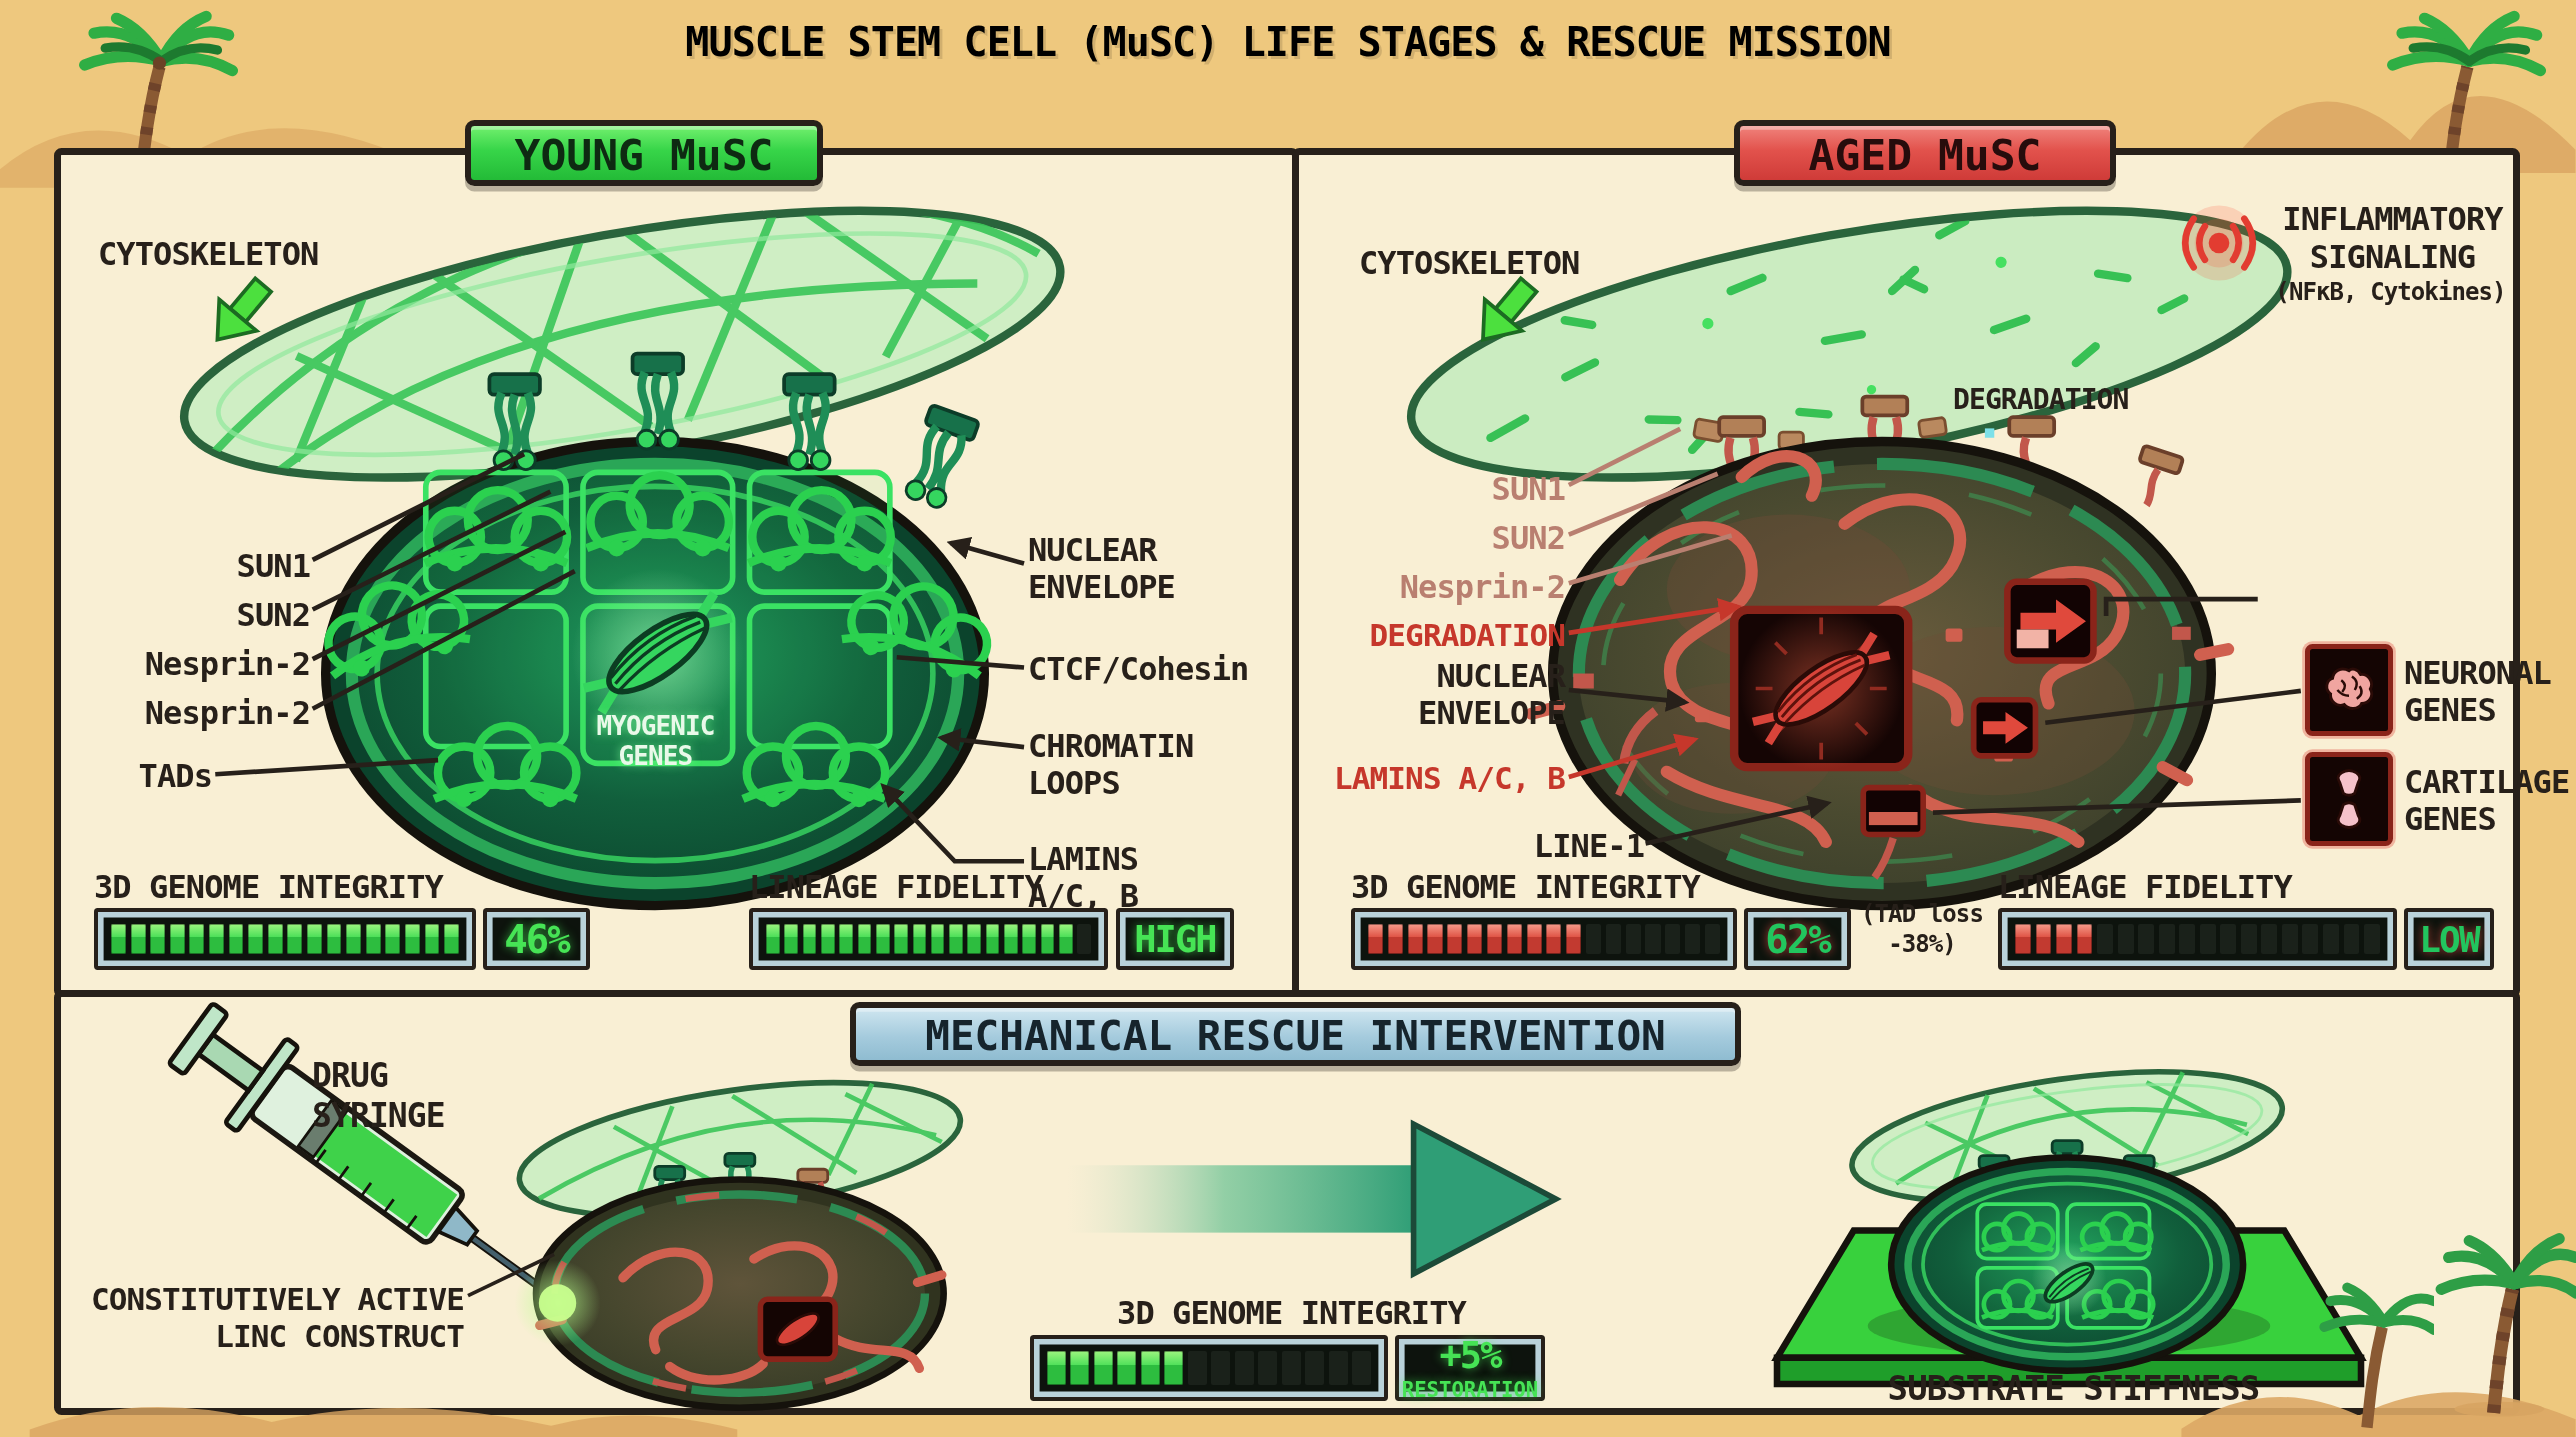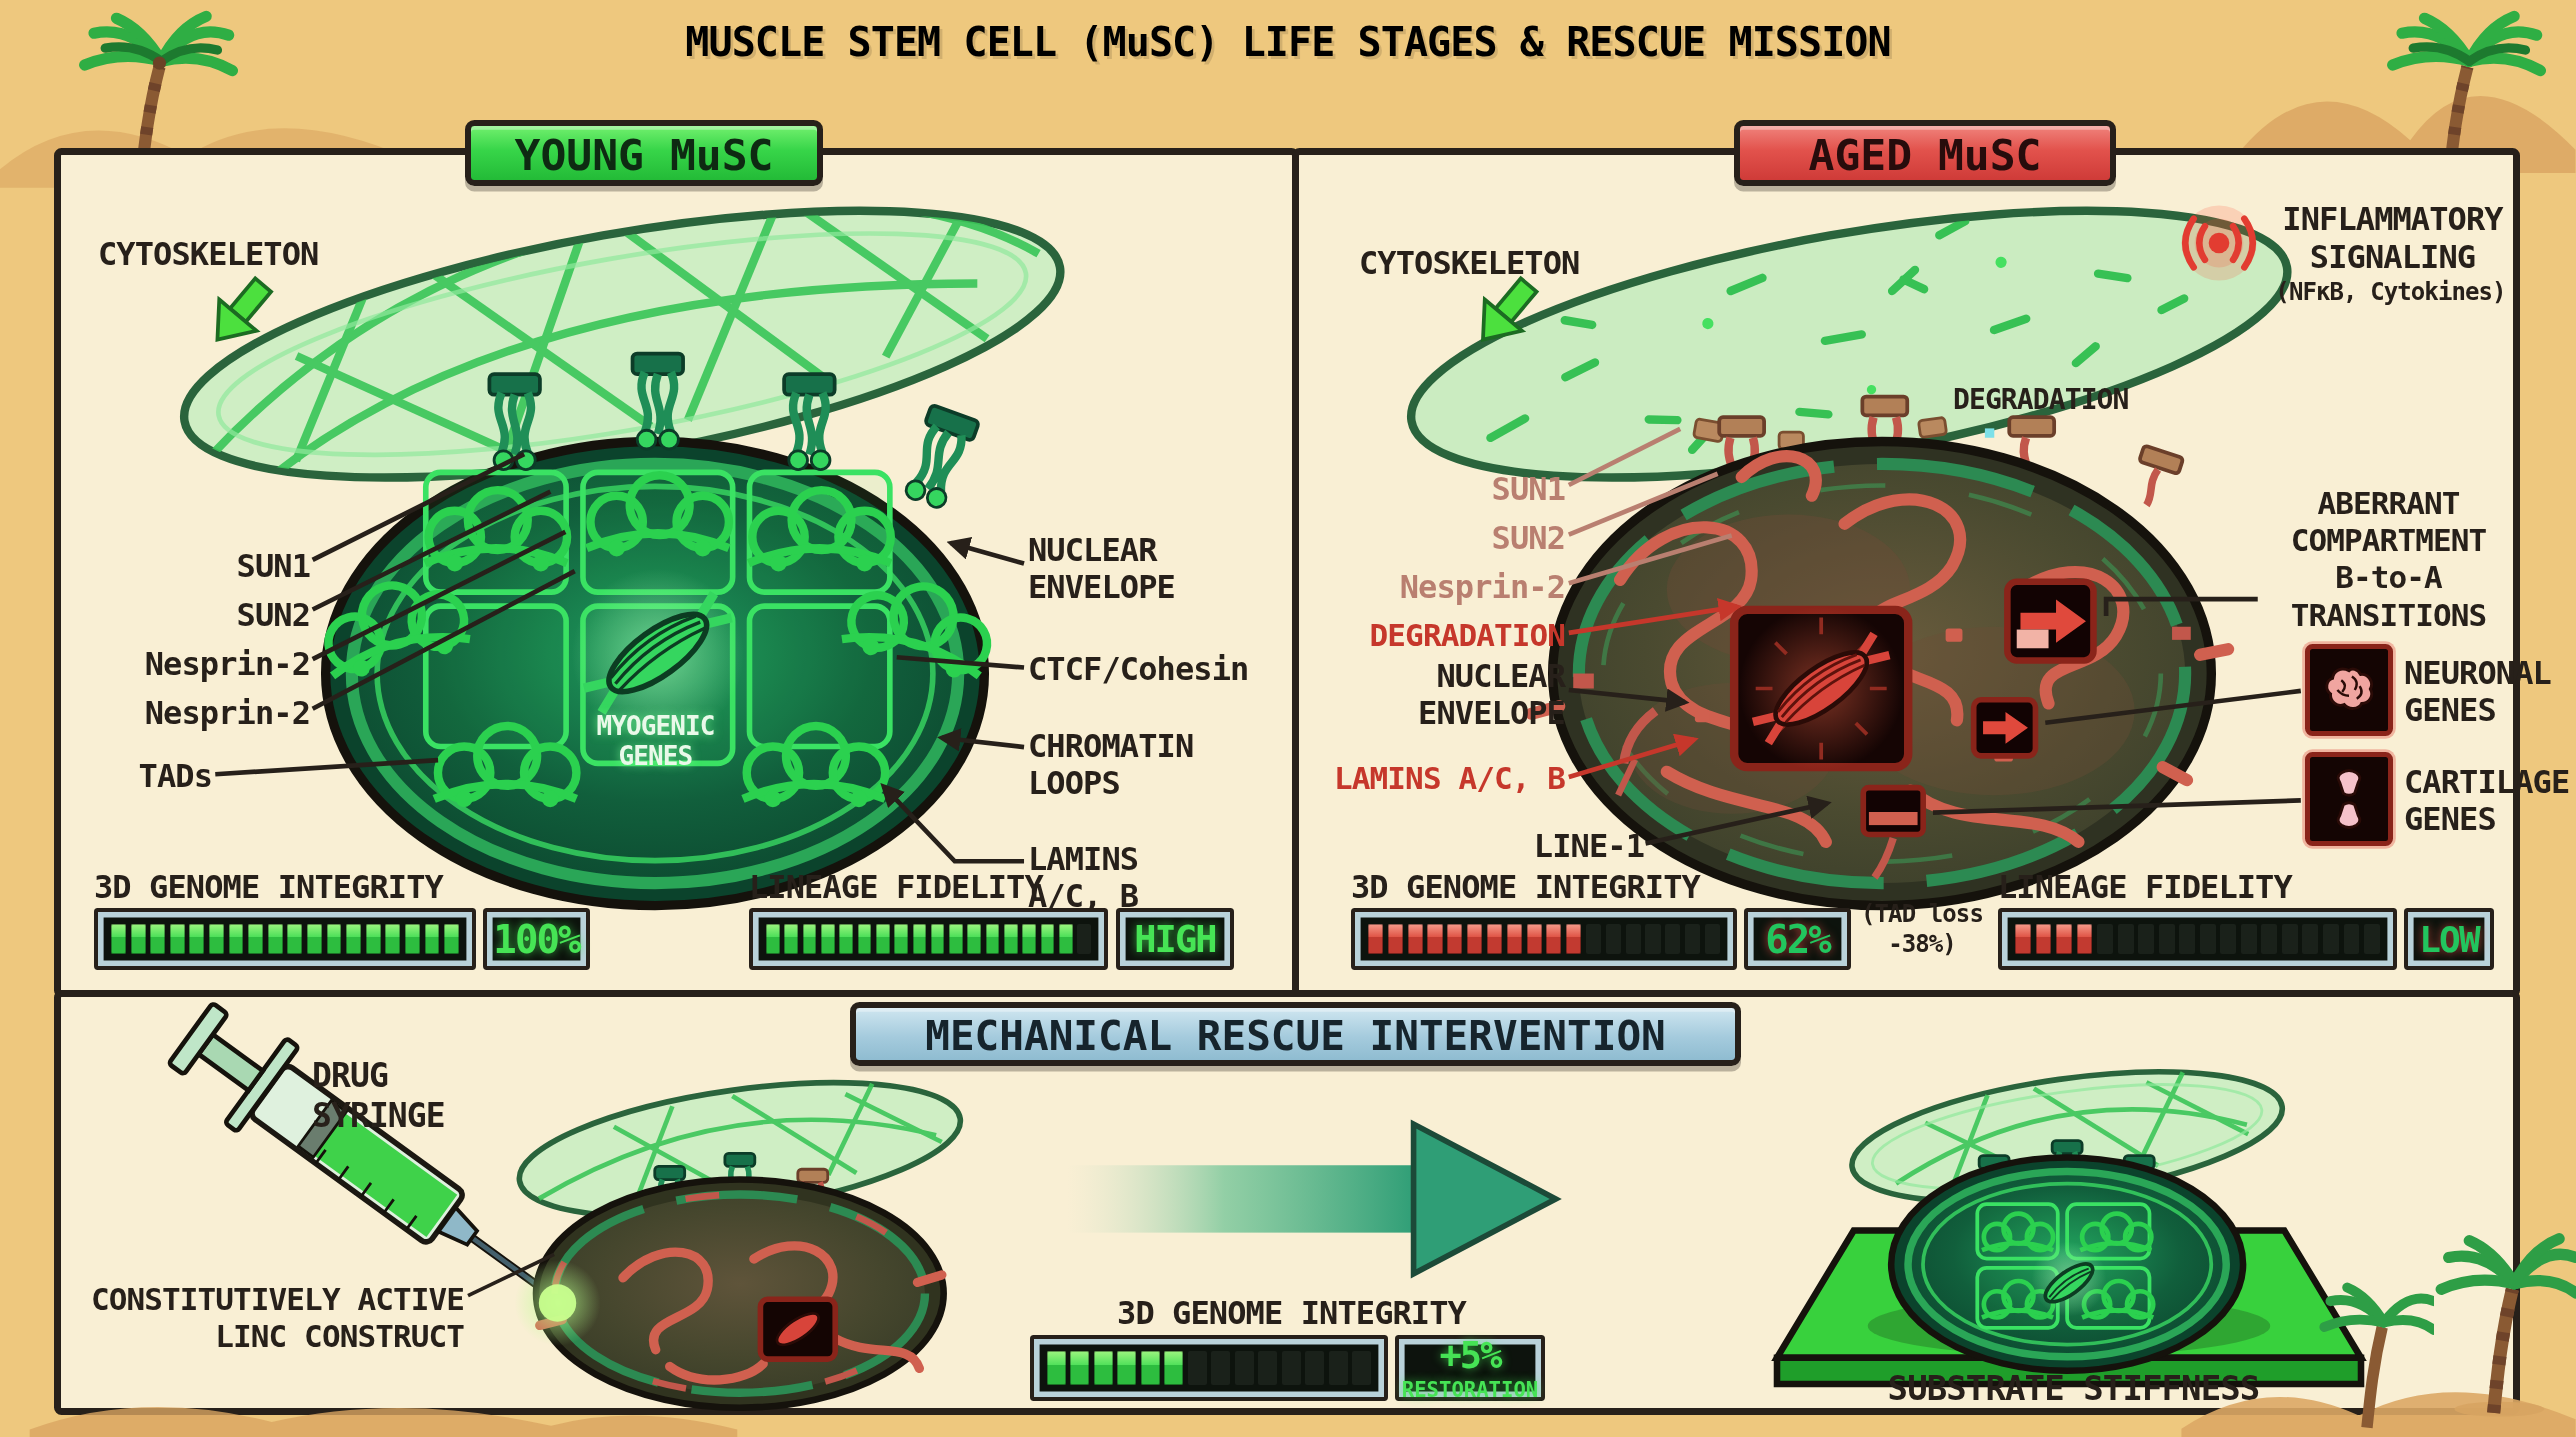--- a/index.html
+++ b/index.html
@@ -605,21 +605,21 @@
       <div class="seg on"></div>
       <div class="seg on"></div>
       <div class="seg on"></div>
       <div class="seg on"></div>
       <div class="seg on"></div>
       <div class="seg on"></div>
       <div class="seg on"></div>
       <div class="seg on"></div>
     </div>
   <div class="mval green" style="left:483px;top:908px;width:107px;height:62px">
-      <span>100%</span>
+      <span>46%</span>
     </div>
   <div class="lbl" style="left:749px;top:869px">LINEAGE FIDELITY</div>
   <div class="meter green" style="left:749px;top:908px;width:359px;height:62px">
       <div class="seg on"></div>
       <div class="seg on"></div>
       <div class="seg on"></div>
       <div class="seg on"></div>
       <div class="seg on"></div>
       <div class="seg on"></div>
       <div class="seg on"></div>
@@ -645,24 +645,20 @@
   <div class="lbl center" style="left:2250px;top:279px;width:281px;font-size:24px;letter-spacing:-0.9px">(NFκB, Cytokines)</div>
   <div class="lbl" style="left:1953px;top:384px;font-size:28px">DEGRADATION</div>
   <div class="lbl right rose" style="left:1447px;top:471px;width:118px">SUN1</div>
   <div class="lbl right rose" style="left:1447px;top:520px;width:118px">SUN2</div>
   <div class="lbl right rose" style="left:1376px;top:569px;width:189px">Nesprin-2</div>
   <div class="lbl right red" style="left:1318px;top:618px;width:247px;font-size:31px">DEGRADATION</div>
   <div class="lbl right" style="left:1398px;top:658px;width:167px">NUCLEAR
 ENVELOPE</div>
   <div class="lbl right red" style="left:1307px;top:761px;width:258px;font-size:31px">LAMINS A/C, B</div>
   <div class="lbl right" style="left:1511px;top:828px;width:133px">LINE-1</div>
-  <div class="lbl center" style="left:2261px;top:485px;width:255px;font-size:31px;line-height:1.2">ABERRANT
-COMPARTMENT
-B-to-A
-TRANSITIONS</div>
 
   <div class="gene-box" style="left:2305px;top:644px;width:88px;height:92px">
     <svg width="62" height="62" viewBox="0 0 64 64">
       <path d="M32,12 C24,8 16,12 15,20 C8,22 7,32 13,36 C12,44 20,50 27,47 C32,53 42,52 45,46 C53,46 58,38 54,31 C58,24 52,15 44,16 C41,10 35,9 32,12 Z" fill="#f0a5a0" stroke="#2a0b07" stroke-width="3"></path>
       <path d="M24,22 q7,5 1,12 M35,18 q8,5 3,14 M43,28 q5,8 -3,13 M20,32 q5,6 12,6" stroke="#2a0b07" stroke-width="2.5" fill="none"></path>
     </svg>
   </div>
   <div class="lbl" style="left:2404px;top:655px">NEURONAL
 GENES</div>
   <div class="gene-box" style="left:2305px;top:752px;width:88px;height:94px">

